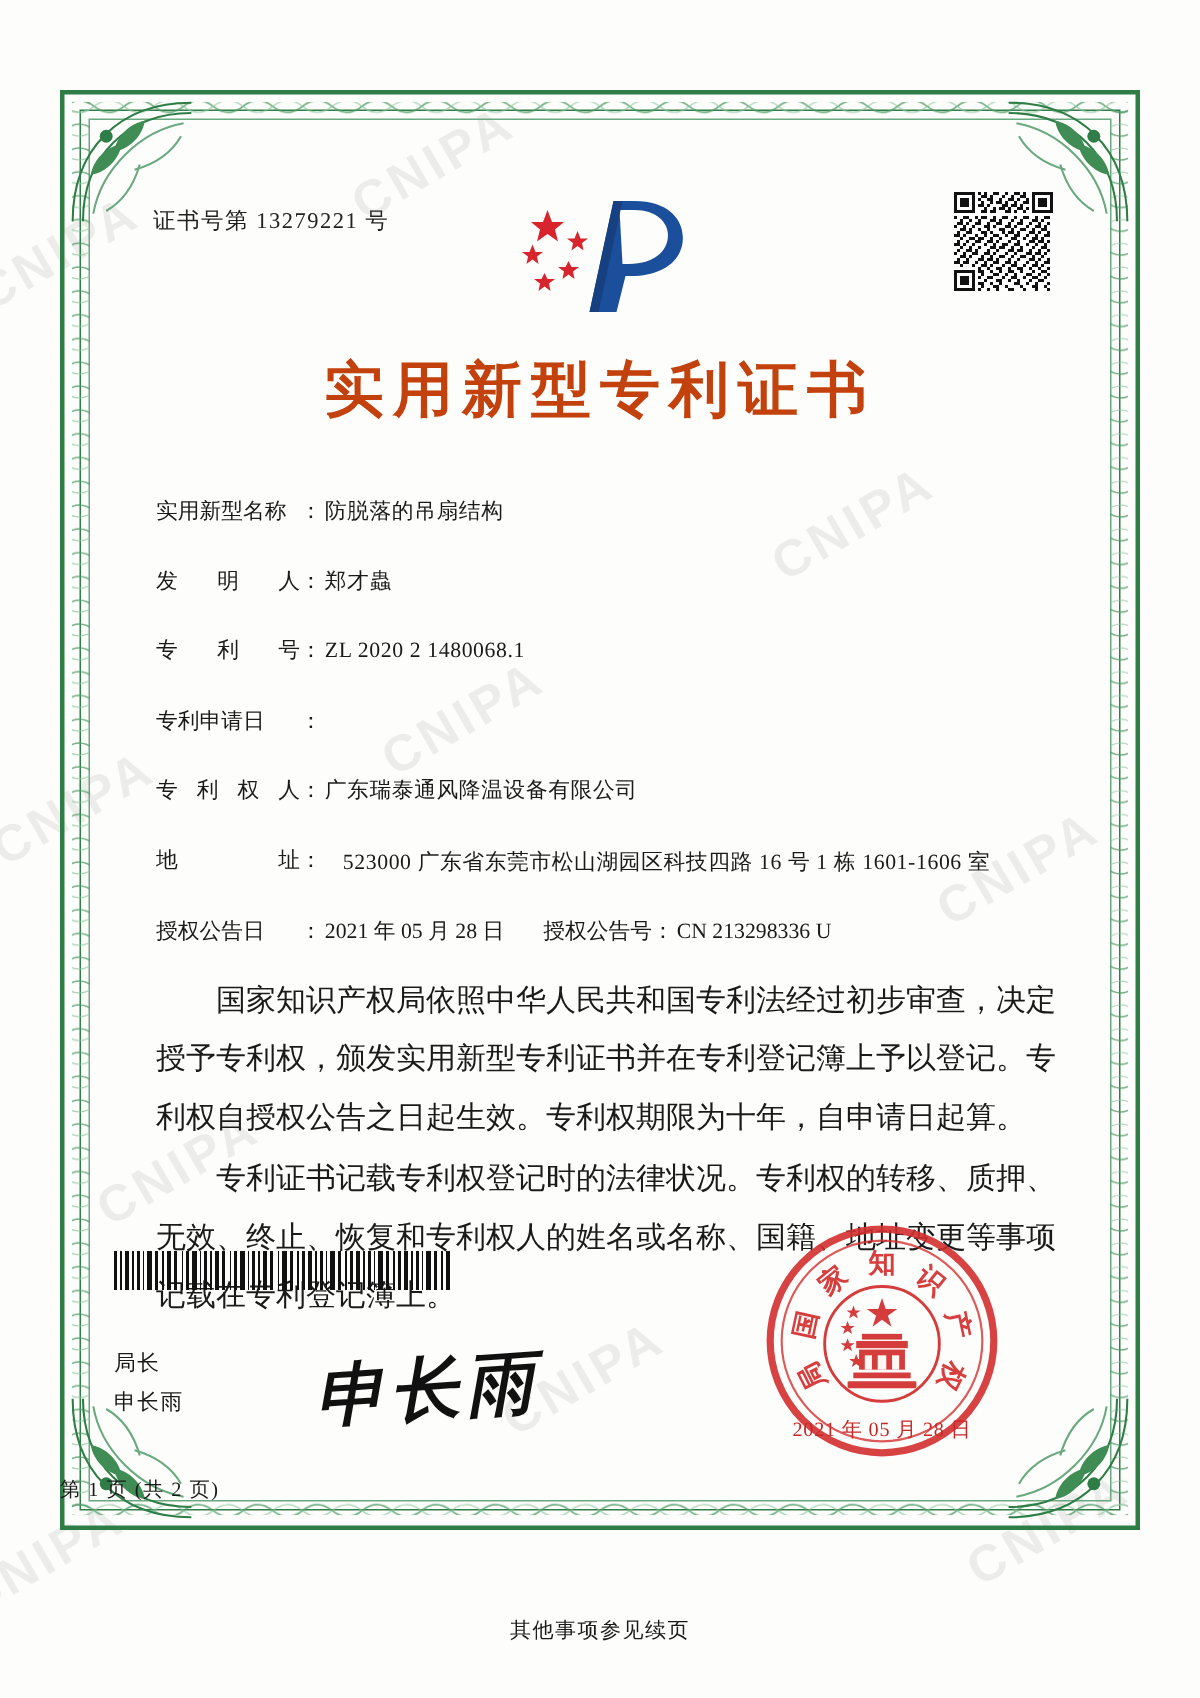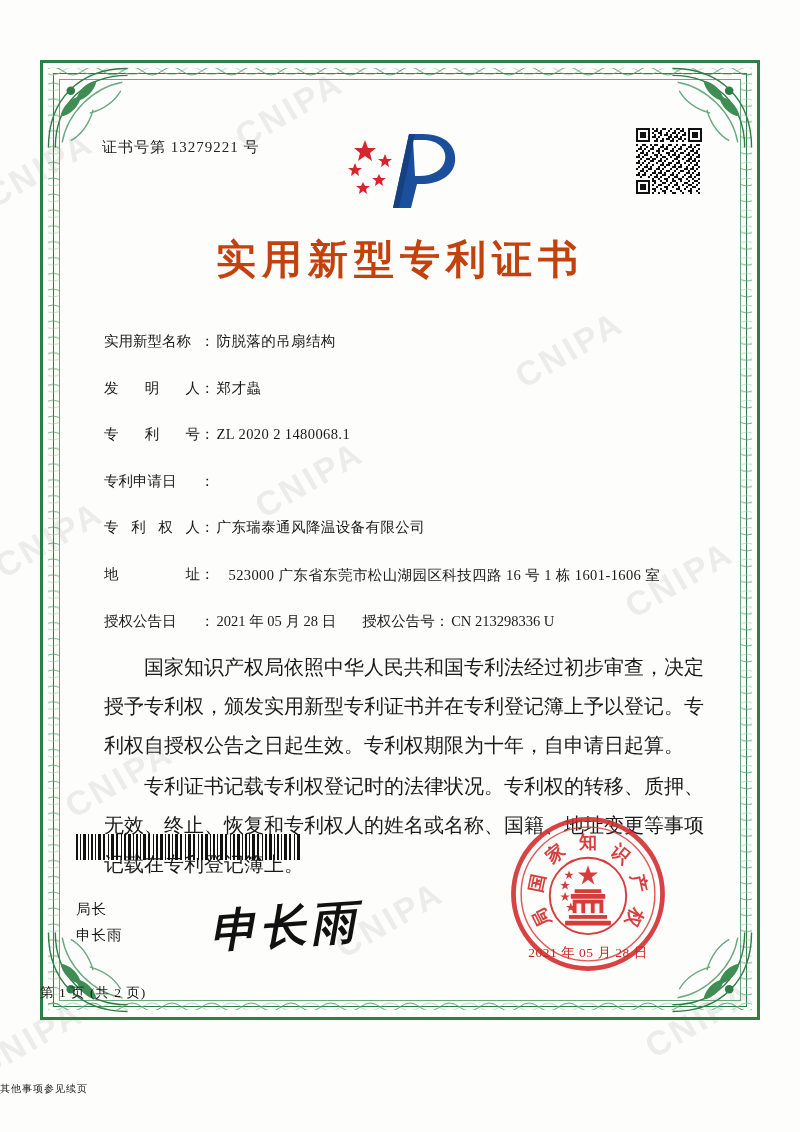--- a/index.html
+++ b/index.html
@@ -239,22 +239,22 @@
     text-align: left;
     font-size: 13.5px;
     letter-spacing: 1px;
   }
 
   .footer-note {
     position: absolute;
     left: 0;
     right: 0;
     bottom: 36px;
-    text-align: left;
-    font-size: 10px;
+    text-align: center;
+    font-size: 14px;
     letter-spacing: 1px;
     z-index: 3;
   }
 </style>
 </head>
 <body>
 
 <div class="page">
 
   <div class="watermarks">

